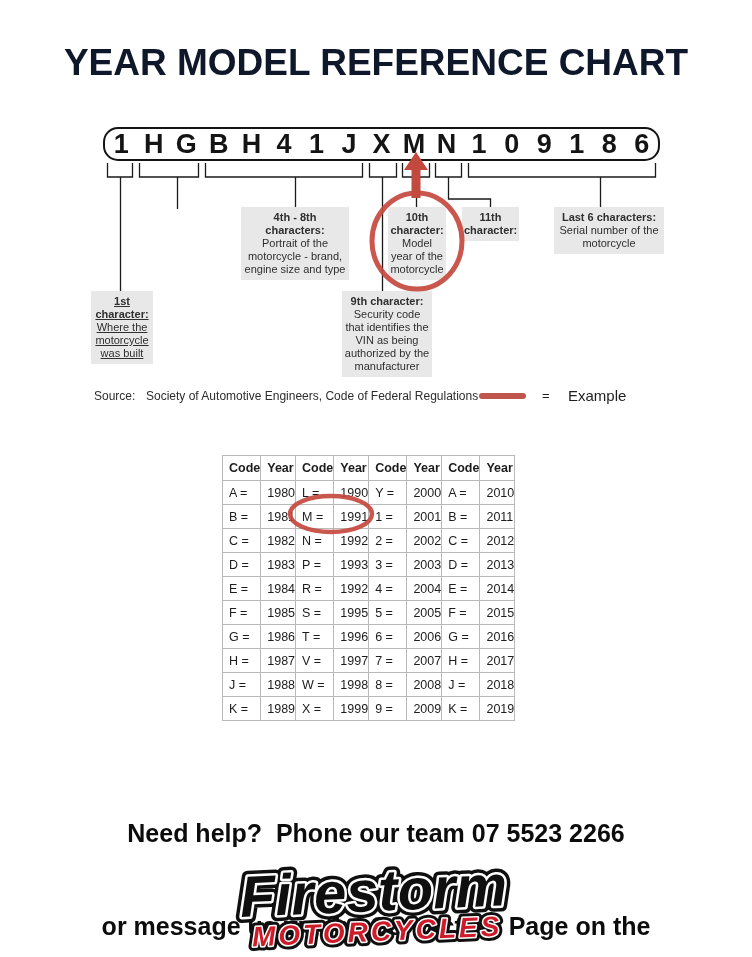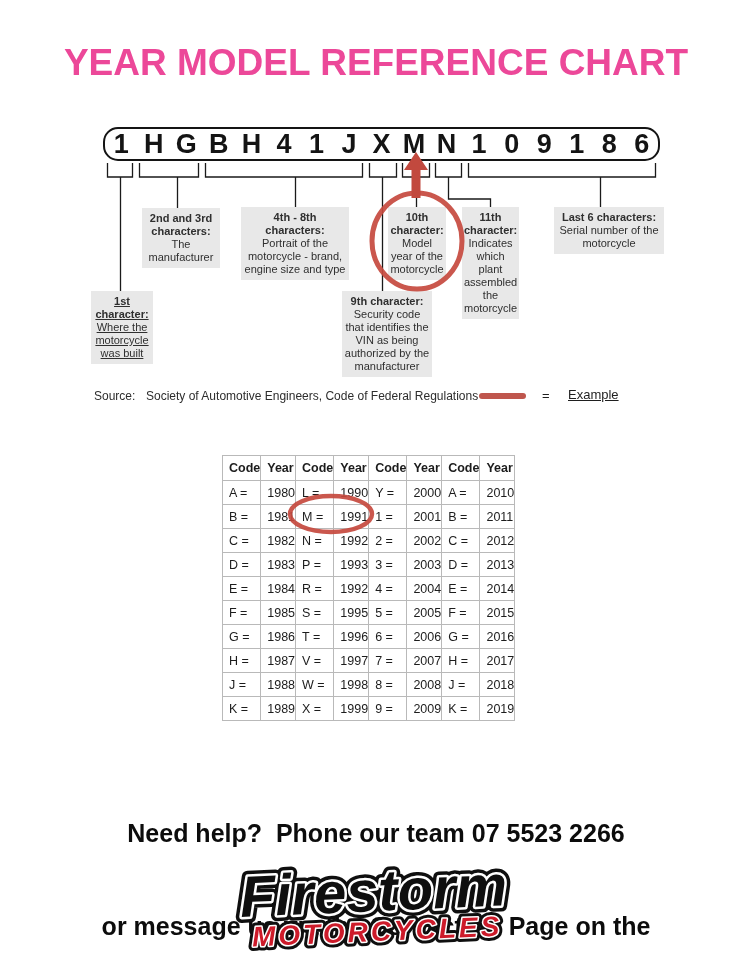--- a/index.html
+++ b/index.html
@@ -6,21 +6,21 @@
   .page{
     position:relative;
     width:752px;height:957px;
     background:#ffffff;
     font-family:"Liberation Sans", sans-serif;
     overflow:hidden;
   }
   .page-title{
     position:absolute;left:0;top:42px;width:752px;
     text-align:center;
-    font-size:37px;font-weight:bold;color:#ec4899;
+    font-size:37px;font-weight:bold;color:#0f172a;
     letter-spacing:0px;margin:0;
   }
   .vin-box{
     position:absolute;left:103px;top:127px;width:557px;height:34px;
     border:2px solid #141414;border-radius:15px;
     display:flex;align-items:center;
     box-sizing:border-box;
   }
   .vin-char{
     flex:1;text-align:center;
@@ -44,21 +44,21 @@
   .source-label,.source-text{
     position:absolute;top:389px;font-size:12px;color:#2d2d2d;white-space:pre;text-align:right;
   }
   .source-label{left:94px;}
   .source-text{left:146px;}
   .example-line{
     position:absolute;left:479px;top:393px;width:47px;height:6px;
     border-radius:3px;background:#bf564d;
   }
   .example-eq{position:absolute;left:542px;top:388px;font-size:13px;color:#1f1f1f;}
-  .example-label{position:absolute;left:568px;top:387px;font-size:13px;color:#1f1f1f;text-decoration:underline;}
+  .example-label{position:absolute;left:568px;top:387px;font-size:15px;color:#1f1f1f;}
   table.year-table{
     position:absolute;left:222px;top:455px;z-index:2;
     border-collapse:collapse;
     font-size:12.5px;color:#1c1c1c;
     table-layout:fixed;
     border-radius:28px;
   }
   .year-table th,.year-table td{
     border:1px solid #b9b9b9;
     padding:0 0 0 6px;
@@ -123,39 +123,34 @@
       <path d="M468.5 163 V177 H655.5 V163"></path> 
         <path d="M600.5 177 V208"></path>
     </g>
   </svg>
 
   <div id="callouts">
       <div class="callout" style="left: 91px; top: 291px; width: 62px; text-decoration: underline;">
         <div class="co-title">1st character:</div>
         <div class="co-desc">Where the motorcycle was built</div>
       </div>
-      <div class="callout" style="left: 142px; top: 208px; width: 78px;">
-        <div class="co-title">2nd and 3rd characters:</div>
-        <div class="co-desc">The manufacturer</div>
-      </div>
       <div class="callout" style="left: 241px; top: 207px; width: 108px;">
         <div class="co-title">4th - 8th characters:</div>
         <div class="co-desc">Portrait of the motorcycle - brand, engine size and type</div>
       </div>
       <div class="callout" style="left: 342px; top: 291px; width: 90px;">
         <div class="co-title">9th character:</div>
         <div class="co-desc">Security code that identifies the VIN as being authorized by the manufacturer</div>
       </div>
       <div class="callout" style="left: 388px; top: 207px; width: 58px;">
         <div class="co-title">10th character:</div>
         <div class="co-desc">Model year of the motorcycle</div>
       </div>
       <div class="callout" style="left: 462px; top: 207px; width: 57px;">
         <div class="co-title">11th character:</div>
-        <div class="co-desc">Indicates which plant assembled the motorcycle</div>
       </div>
       <div class="callout" style="left: 554px; top: 207px; width: 110px;">
         <div class="co-title">Last 6 characters:</div>
         <div class="co-desc">Serial number of the motorcycle</div>
       </div>
     </div>
 
   <svg id="svg-over" class="layer" width="752" height="957" viewBox="0 0 752 957">
     <ellipse cx="417" cy="241" rx="45" ry="48" fill="none" stroke="#c6493e" stroke-width="5" stroke-opacity="0.92"></ellipse>
     <polygon fill="#c2493e" points="416,152 404,170 411.5,170 411.5,198 420.5,198 420.5,170 428,170"></polygon>

